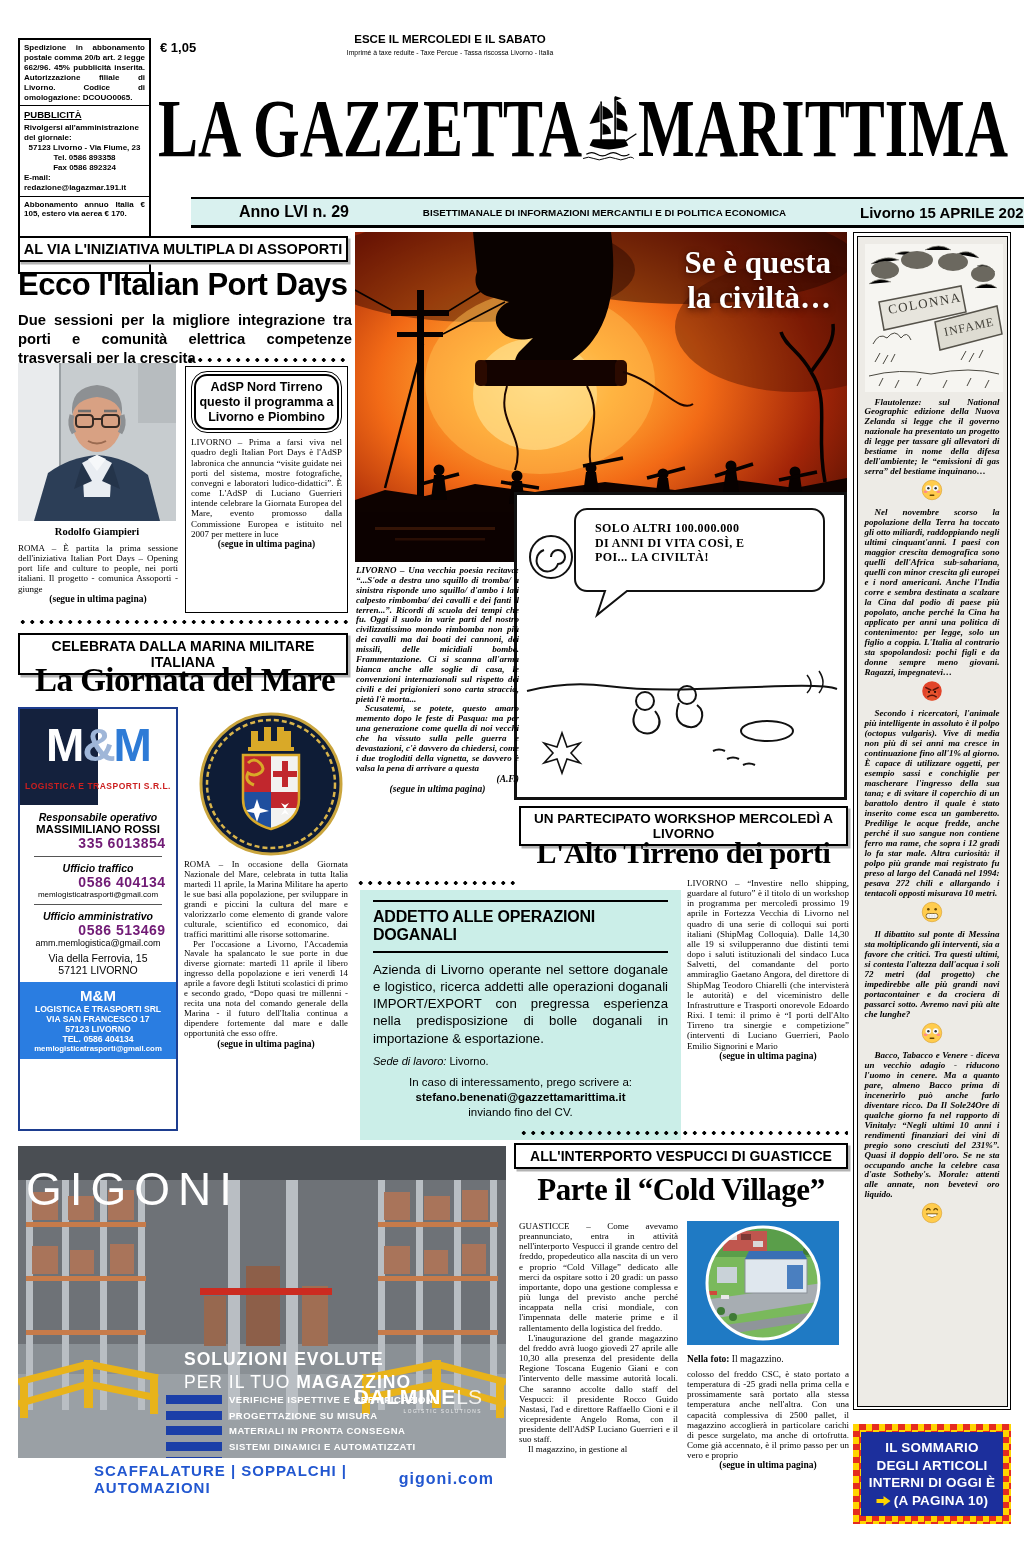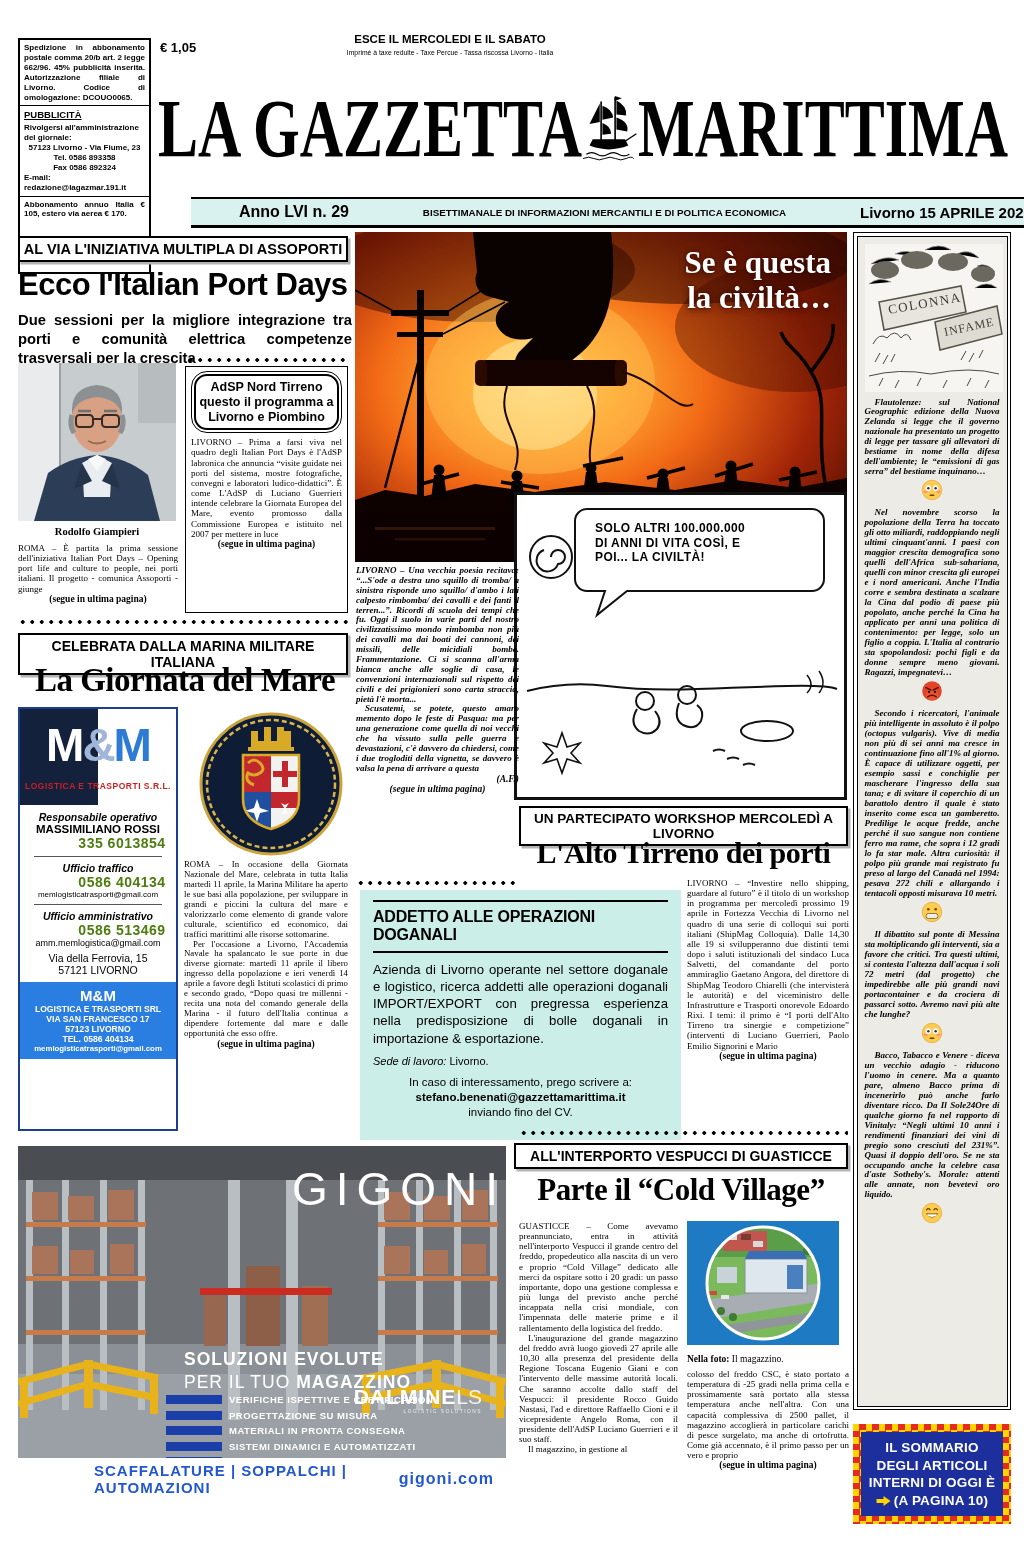--- a/index.html
+++ b/index.html
@@ -26,35 +26,35 @@
   .adsp-outer { border:1.5px solid #000; padding:5px 5px 3px; background:#fff; }
   .adsp-title { border:2.5px solid #000; outline:1px solid #000; outline-offset:2px; border-radius:13px;
                 margin:2px 3px 7px; padding:4px 1px; text-align:center; font-family:"Liberation Sans", sans-serif;
                 font-weight:bold; font-size:12.5px; line-height:1.18; }
   .mm-ad { border:2px solid #1d3d8f; background:#fff; font-family:"Liberation Sans", sans-serif; text-align:center; overflow:hidden; }
   .mm-logo { height:96px; background:linear-gradient(90deg,#14213d 0 50%, #ffffff 50% 100%); position:relative; }
   .mm-logo-text { font-size:46px; font-weight:bold; letter-spacing:-2px; line-height:72px; }
   .mm-logo-sub { font-size:8.5px; font-weight:bold; color:#cc1f1f; letter-spacing:0.5px; }
   .mm-div { border-top:1.5px solid #555; margin:5px 14px; }
   .mm-role { font-style:italic; font-weight:bold; font-size:10.5px; }
-  .mm-phone { font-weight:bold; font-size:14px; color:#4d7c0f; letter-spacing:0.5px;padding-left:48px; }
+  .mm-phone { font-weight:bold; font-size:14px; color:#701a75; letter-spacing:0.5px;padding-left:48px; }
   .mm-mail { font-size:8px; }
   .mm-footer { background:#2a7de1; color:#fff; font-weight:bold; padding:5px 2px 6px; margin-top:6px; }
   .job-ad { background:#cbeee8; font-family:"Liberation Sans", sans-serif; padding:10px 13px 8px; }
   .job-title { font-size:16px; font-weight:bold; border-top:2px solid #000; border-bottom:2px solid #000; padding:6px 0 7px; letter-spacing:-0.2px; }
   .gigoni-bar-row { display:flex; align-items:center; margin-bottom:4.6px; }
   .gigoni-bullet-bar { width:56px; height:9px; background:#1b3fa8; margin-right:7px; flex:none; }
   .somm-outer { background:repeating-conic-gradient(#e52b1f 0% 25%, #ffd400 0% 50%) 0 0 / 13px 13px; padding:8px; }
   .somm-inner { background:#1c2f9c; text-align:center; color:#fff; font-family:"Liberation Sans", sans-serif;
                 font-weight:bold; font-size:13.5px; line-height:1.3; padding:7px 2px; letter-spacing:0.2px; }
   .colonna-outer { border:1.5px solid #000; padding:2.5px; background:#fff; }
   .colonna-inner { border:1px solid #000; background:#edebe6; padding:7px 7px 4px; }
   .colonna-inner p { font-style:italic; font-weight:bold; font-size:9px; line-height:1.11; text-align:justify; text-indent:10px; }
   .emoji-row { text-align:center; margin:3px 0 2px; }
-  .cartoon-text { position:absolute; left:78px; top:26px; font-family:Liberation Sans, sans-serif;
+  .cartoon-text { position:absolute; left:78px; top:26px; font-family:Liberation Serif, serif;
                   font-weight:bold; font-size:12px; line-height:1.22; letter-spacing:0.4px; }
   .fire-head { position:absolute; right:16px; top:14px; text-align:right; color:#fff;
                font-family:"Liberation Serif", serif; font-weight:bold; font-size:31px; line-height:1.12;
                text-shadow:0 2px 7px rgba(50,8,0,0.85), 0 0 2px rgba(60,10,0,0.9); }
 </style>
 </head>
 <body>
 
 <div id="page">
 
@@ -422,21 +422,21 @@
         </g>
         <g fill="#e8b31a">
           <rect x="66" y="214" width="9" height="48"></rect>
             <rect x="2" y="232" width="8" height="40"></rect>
             <rect x="132" y="228" width="8" height="40"></rect>
           <rect x="414" y="214" width="9" height="48"></rect>
             <rect x="344" y="228" width="8" height="40"></rect>
             <rect x="478" y="232" width="8" height="40"></rect>
         </g>
       </svg>
-      <div style="position:absolute; left:0; right:0; top:16px; text-align:right; color:#fff; font-family:'Liberation Sans',sans-serif; font-size:46px; letter-spacing:8px; font-weight:normal;">GIGONI</div>
+      <div style="position:absolute; left:0; right:0; top:16px; text-align:left; color:#fff; font-family:'Liberation Sans',sans-serif; font-size:46px; letter-spacing:8px; font-weight:normal;padding-left:8px;">GIGONI</div>
       <div style="position:absolute; left:166px; top:202px; color:#fff; font-family:'Liberation Sans',sans-serif; font-size:17.5px; letter-spacing:1px; line-height:1.3;">
         <div style="font-weight:bold;">SOLUZIONI EVOLUTE</div>
         <div><span>PER IL TUO </span><span style="font-weight:bold;text-align:center;">MAGAZZINO</span></div>
       </div>
       <div style="position:absolute; left:148px; top:248px; color:#fff; font-family:'Liberation Sans',sans-serif; font-weight:bold; font-size:9.5px; letter-spacing:0.5px;">
         <div class="gigoni-bar-row">
             <div class="gigoni-bullet-bar"></div>
             <span>VERIFICHE ISPETTIVE E CERTIFICAZIONI</span>
           </div>
         <div class="gigoni-bar-row">

